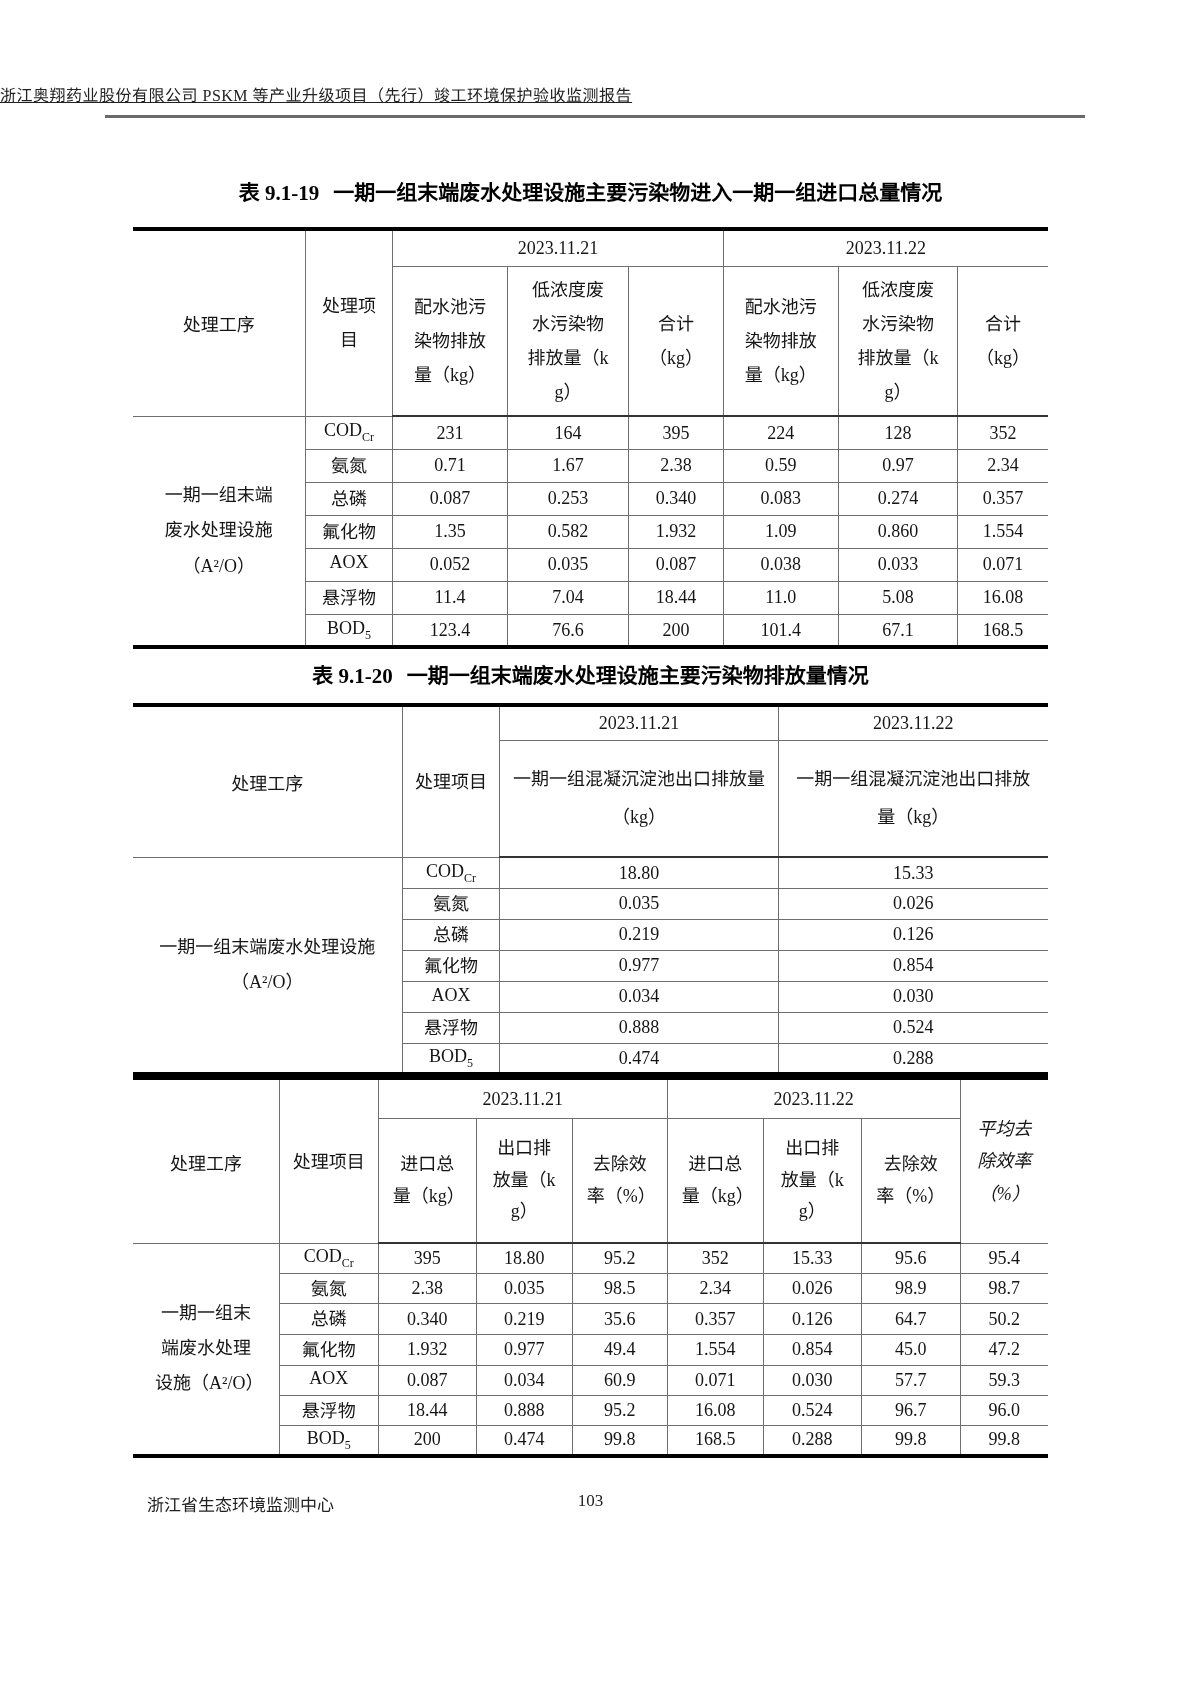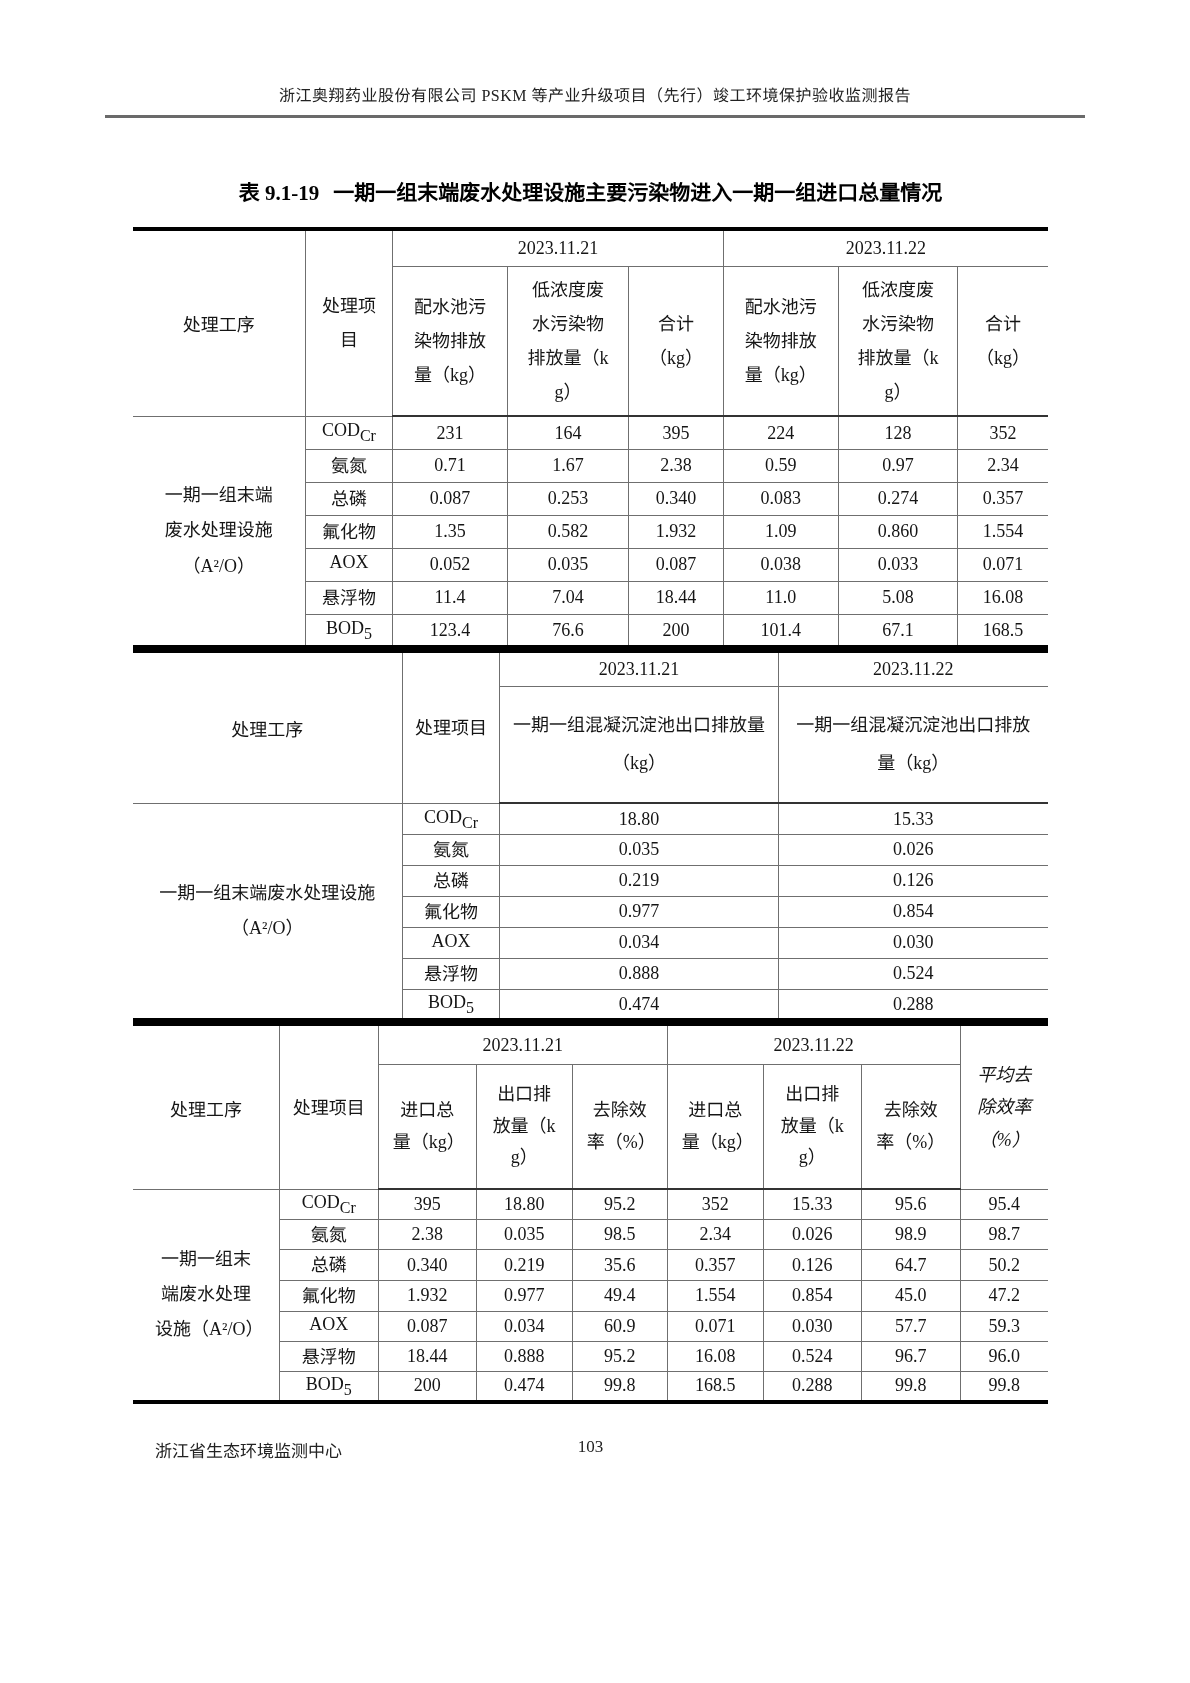--- a/index.html
+++ b/index.html
@@ -9,24 +9,25 @@
     height:1683px;
     background:#fff;
     color:#111;
     font-family:"Liberation Serif","DejaVu Serif",serif;
     overflow:hidden;
     box-sizing:border-box;
   }
   
   .doc-header{padding-top:82px;}
   .doc-header-text{
-    text-align:center;
+    text-align:left;
     font-size:16px;
     color:#222;
     letter-spacing:.5px;
+    text-decoration:underline;
   }
   .doc-header-rule{
     margin:9px 105px 0 105px;
     border-top:3px solid #6a6a6a;
     height:0;
   }
   
   .content{
     width:915px;
     margin-left:133px;
@@ -77,32 +78,32 @@
   .c-itemhead{padding:0 10px !important;line-height:1.9;}
   .t3 .c-avg{padding:0 10px !important;line-height:1.8;font-style:italic;}
   
   .t1 tbody tr{height:33px;}
   .t2 tbody tr{height:31px;}
   .t3 tbody tr{height:30px;}
   .c-proc{line-height:1.95;}
   .t1 .c-proc{padding:0 28px;}
   .t2 .c-proc{padding:0 20px;}
   .t3 .c-proc{padding:0 22px;}
-  sub{font-size:16px;}
+  sub{font-size:12px;}
   
   .doc-footer{
     width:915px;
     margin-left:133px;
     margin-top:33px;
     position:relative;
     font-size:17px;
     color:#222;
     height:24px;
   }
-  .footer-org{position:absolute;left:22px;top:0;}
+  .footer-org{position:absolute;left:14px;top:0;}
   .footer-page{position:absolute;left:0;right:0;text-align:center;top:0;}
 </style>
 </head>
 <body>
 
 <div class="page">
 
   <header class="doc-header">
     <div class="doc-header-text">浙江奥翔药业股份有限公司 PSKM 等产业升级项目（先行）竣工环境保护验收监测报告</div>
     <div class="doc-header-rule"></div>
@@ -202,20 +203,23 @@
     <td class="c-num">123.4</td>
     <td class="c-num">76.6</td>
     <td class="c-num">200</td>
     <td class="c-num">101.4</td>
     <td class="c-num">67.1</td>
     <td class="c-num">168.5</td>
   </tr>
         </tbody>
     </table>
 
+    <h2 class="tbl-title mt-a">
+      <span class="t-label">表 9.1-20</span><span>一期一组末端废水处理设施主要污染物排放量情况</span>
+    </h2>
 
     <table class="grid t2">
       <colgroup>
         <col style="width:29.4%">
           <col style="width:10.7%">
         <col style="width:30.4%">
           <col style="width:29.5%">
       </colgroup>
       <thead>
         <tr class="dates">

